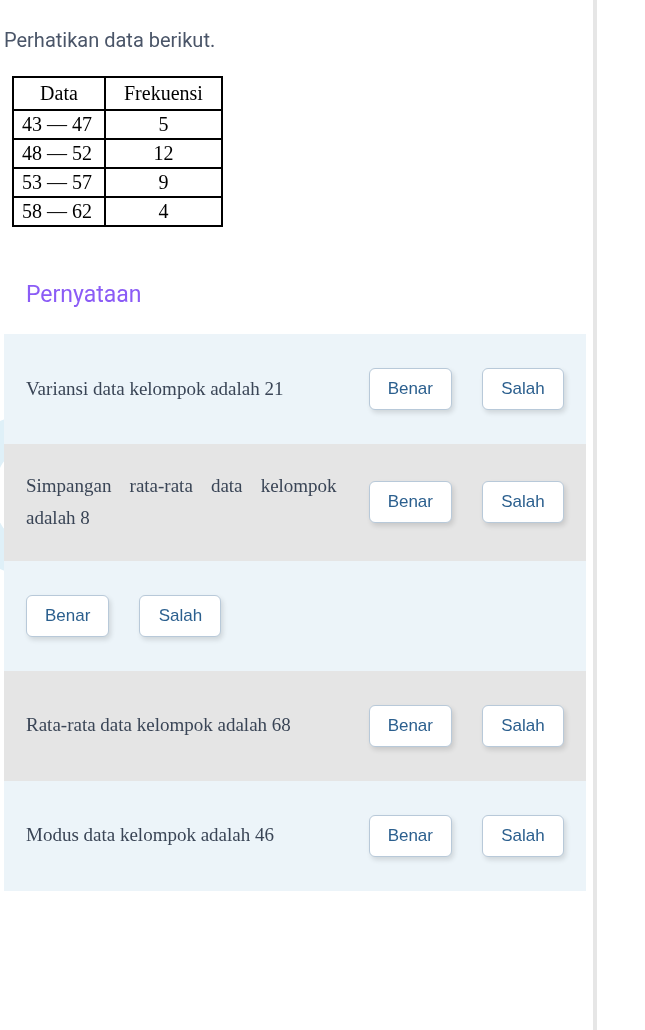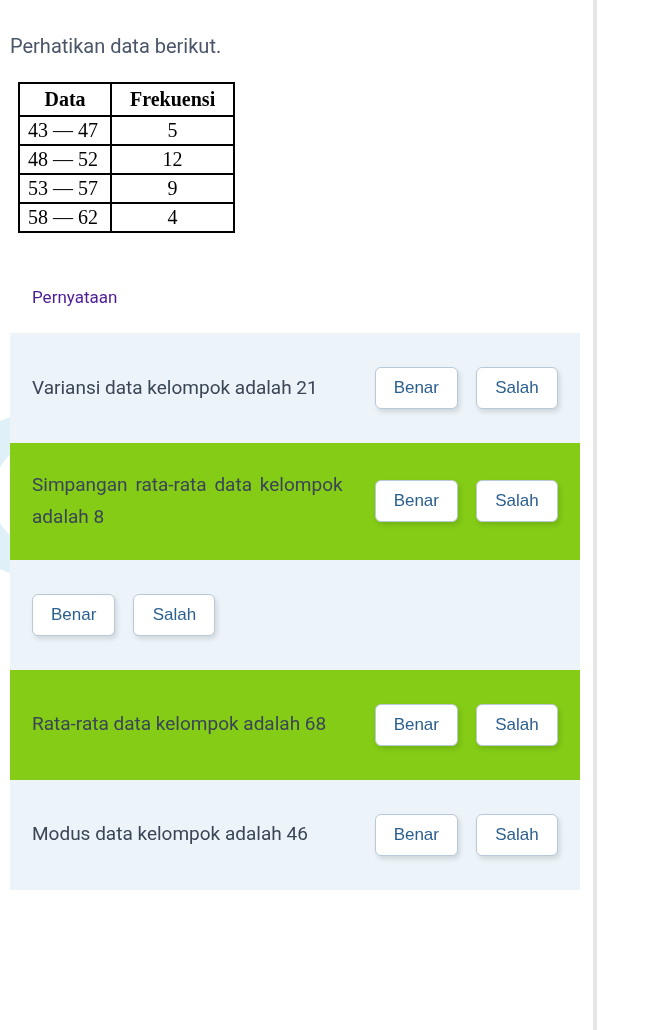--- a/index.html
+++ b/index.html
@@ -9,36 +9,36 @@
     }
     body {
       font-family: -apple-system, BlinkMacSystemFont, 'Segoe UI', Roboto, Arial, sans-serif;
       background: #fff;
       width: 645px;
       height: 1030px;
       position: relative;
       overflow: hidden;
     }
     .content {
-      padding: 6px;
+      padding: 0;
       width: 590px;
     }
     .intro-text {
       color: #4a5568;
       font-size: 20px;
       padding: 28px 4px 24px 4px;
     }
     .data-table {
       border-collapse: collapse;
       margin: 0 0 28px 12px;
     }
     .data-table th {
       border: 2px solid #000;
       padding: 4px 18px;
-      font-weight: bold;
+      font-weight: normal;
       font-size: 20px;
       text-align: center;
       color: #000;
       font-family: Georgia, 'Times New Roman', serif;
     }
     .data-table td {
       border: 2px solid #000;
       padding: 2px 18px;
       font-size: 20px;
       text-align: center;
@@ -54,48 +54,49 @@
       font-size: 20px;
       padding: 4px 4px 28px 4px;
     }
     .statements-container {
       margin: 0 4px;
       background: #fff;
       border-radius: 4px;
     }
     .statements-header {
       padding: 26px 22px;
-      color: #4c1d95;
-      font-size: 17px;
+      color: #8b5cf6;
+      font-size: 23px;
     }
     .statement-row {
       display: flex;
       align-items: center;
       padding: 26px 22px;
       gap: 12px;
       min-height: 110px;
     }
     .statement-row.shaded {
       background: #ecf4f9;
     }
     .statement-row.plain {
-      background: #84cc16;
+      background: #e5e5e5;
     }
     .statement-text {
       flex: 1;
       color: #3a4556;
       font-size: 19px;
       line-height: 1.7;
       text-align: justify;
       text-align-last: left;
       padding-right: 20px;
+      font-family: Liberation Serif, serif;
     }
     .btn-group {
       display: flex;
-      gap: 18px;
+      gap: 30px;
       flex-shrink: 0;
     }
     .btn {
       border: 1px solid #b8c9d9;
       background: #fff;
       color: #2b5f8e;
       font-size: 17px;
       padding: 10px 18px;
       border-radius: 6px;
       cursor: pointer;

